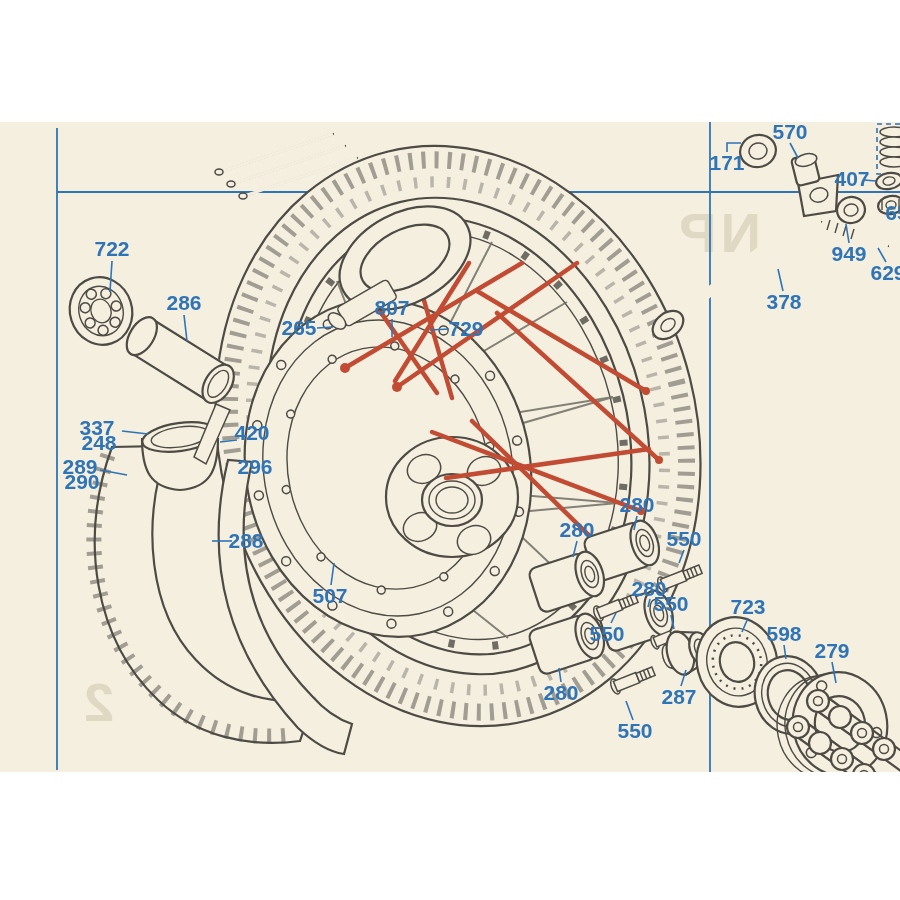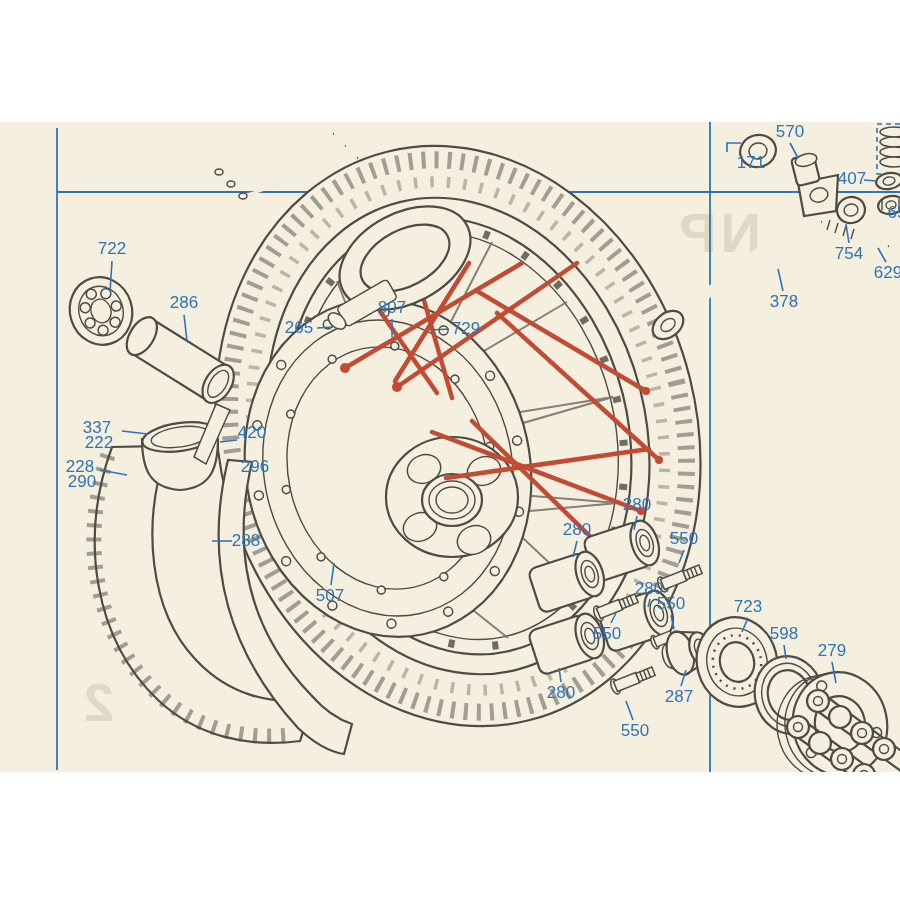--- a/index.html
+++ b/index.html
@@ -5,22 +5,22 @@
   html,body{margin:0;padding:0;background:#fff;}
   .stage{position:relative;width:900px;height:900px;overflow:hidden;background:#fff;
          font-family:"Liberation Sans", sans-serif;}
   .scan-bg{position:absolute;left:0;top:122px;width:900px;height:650px;background:#f5efe0;}
   .wm-layer{position:absolute;inset:0;pointer-events:none;}
   .watermark{position:absolute;transform:translate(-50%,-50%) scaleX(-1);
              color:rgba(173,162,130,0.30);font-weight:bold;letter-spacing:4px;}
   svg.art{position:absolute;left:0;top:0;}
   svg.leaders{position:absolute;left:0;top:0;pointer-events:none;}
   .labels-layer{position:absolute;inset:0;pointer-events:none;}
-  .part-label{position:absolute;transform:translate(-50%,-50%);font-size:17px;
-              color:#2e74b6;white-space:nowrap;}
+  .part-label{position:absolute;transform:translate(-50%,-50%);font-size:21px;
+              color:#2e74b6;white-space:nowrap;font-weight:bold;}
   
   .ln{stroke:#4d4b44;fill:none;stroke-width:2.2;stroke-linecap:round;}
   .lnf{stroke:#4d4b44;fill:#f5efe0;stroke-width:2.2;}
   .lnf2{stroke:#4d4b44;fill:#f5efe0;stroke-width:1.5;}
   .thin{stroke:#4d4b44;fill:none;stroke-width:1.4;}
   .cream{stroke:#f5efe0;fill:none;}
 </style>
 </head>
 <body>
 
@@ -384,40 +384,40 @@
       <polyline points="783,291 778,269" fill="none" stroke="#2e74b6" stroke-width="1.6"></polyline>
     </svg>
 
   <div class="labels-layer" id="labels-layer">
       <div class="part-label" style="left: 112px; top: 249px;">722</div>
       <div class="part-label" style="left: 184px; top: 303px;">286</div>
       <div class="part-label" style="left: 299px; top: 328px;">265</div>
       <div class="part-label" style="left: 392px; top: 308px;">807</div>
       <div class="part-label" style="left: 466px; top: 329px;">729</div>
       <div class="part-label" style="left: 97px; top: 428px;">337</div>
-      <div class="part-label" style="left: 99px; top: 443px;">222</div>
+      <div class="part-label" style="left: 99px; top: 443px;">248</div>
       <div class="part-label" style="left: 252px; top: 433px;">420</div>
       <div class="part-label" style="left: 255px; top: 467px;">296</div>
-      <div class="part-label" style="left: 80px; top: 467px;">228</div>
+      <div class="part-label" style="left: 80px; top: 467px;">289</div>
       <div class="part-label" style="left: 82px; top: 482px;">290</div>
       <div class="part-label" style="left: 246px; top: 541px;">288</div>
       <div class="part-label" style="left: 330px; top: 596px;">507</div>
       <div class="part-label" style="left: 637px; top: 505px;">280</div>
       <div class="part-label" style="left: 577px; top: 530px;">280</div>
       <div class="part-label" style="left: 684px; top: 539px;">550</div>
       <div class="part-label" style="left: 649px; top: 589px;">280</div>
       <div class="part-label" style="left: 671px; top: 604px;">550</div>
       <div class="part-label" style="left: 607px; top: 634px;">550</div>
       <div class="part-label" style="left: 561px; top: 693px;">280</div>
       <div class="part-label" style="left: 635px; top: 731px;">550</div>
       <div class="part-label" style="left: 679px; top: 697px;">287</div>
       <div class="part-label" style="left: 748px; top: 607px;">723</div>
       <div class="part-label" style="left: 784px; top: 634px;">598</div>
       <div class="part-label" style="left: 832px; top: 651px;">279</div>
-      <div class="part-label" style="left: 727px; top: 163px; margin-left: 24px;">171</div>
+      <div class="part-label" style="left: 727px; top: 163px;">171</div>
       <div class="part-label" style="left: 790px; top: 132px;">570</div>
       <div class="part-label" style="left: 852px; top: 179px;">407</div>
-      <div class="part-label" style="left: 849px; top: 254px;">754</div>
+      <div class="part-label" style="left: 849px; top: 254px;">949</div>
       <div class="part-label" style="left: 888px; top: 273px;">629</div>
       <div class="part-label" style="left: 897px; top: 213px;">65</div>
       <div class="part-label" style="left: 784px; top: 302px;">378</div>
     </div>
 </div>
 
 </body></html>

